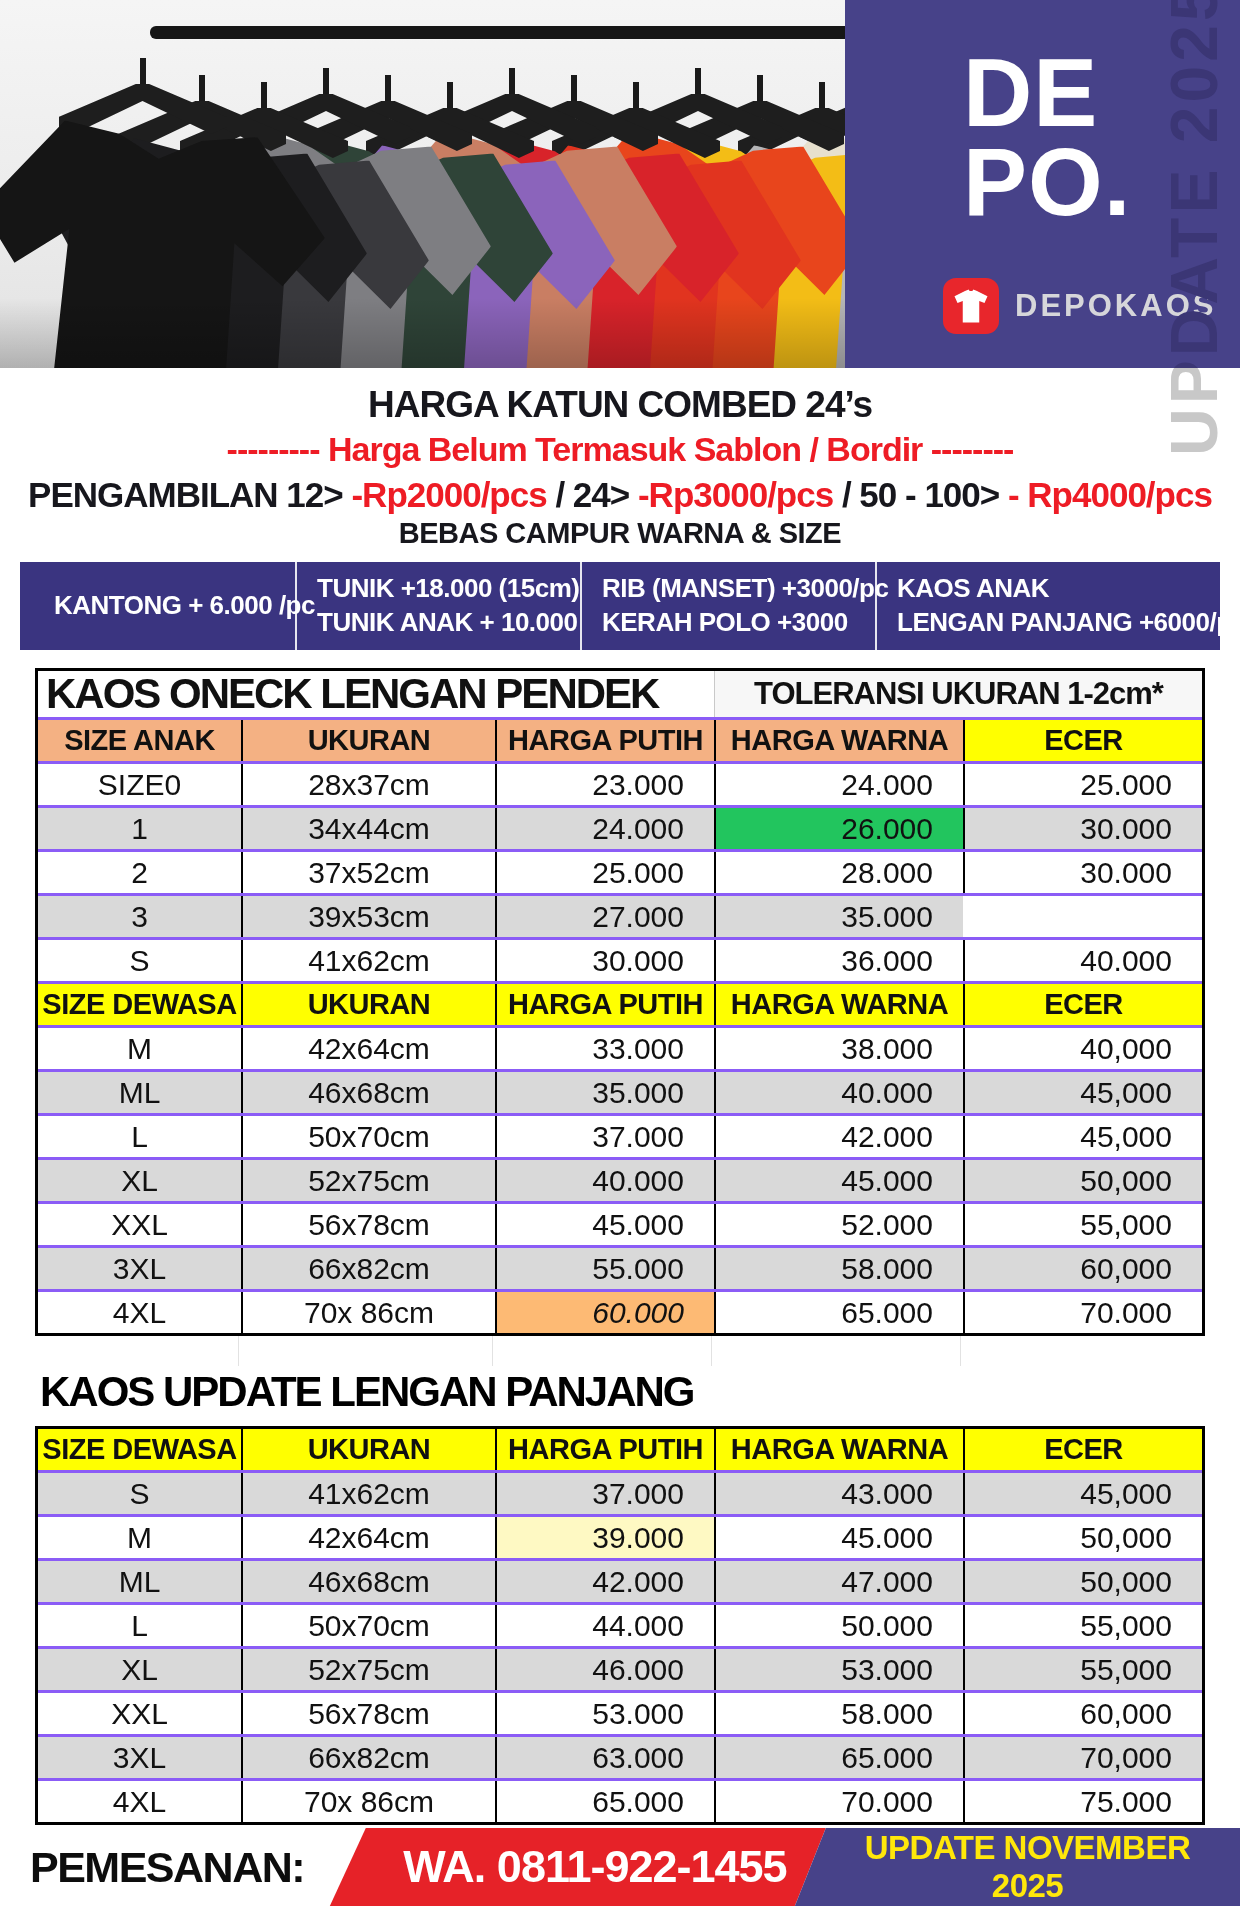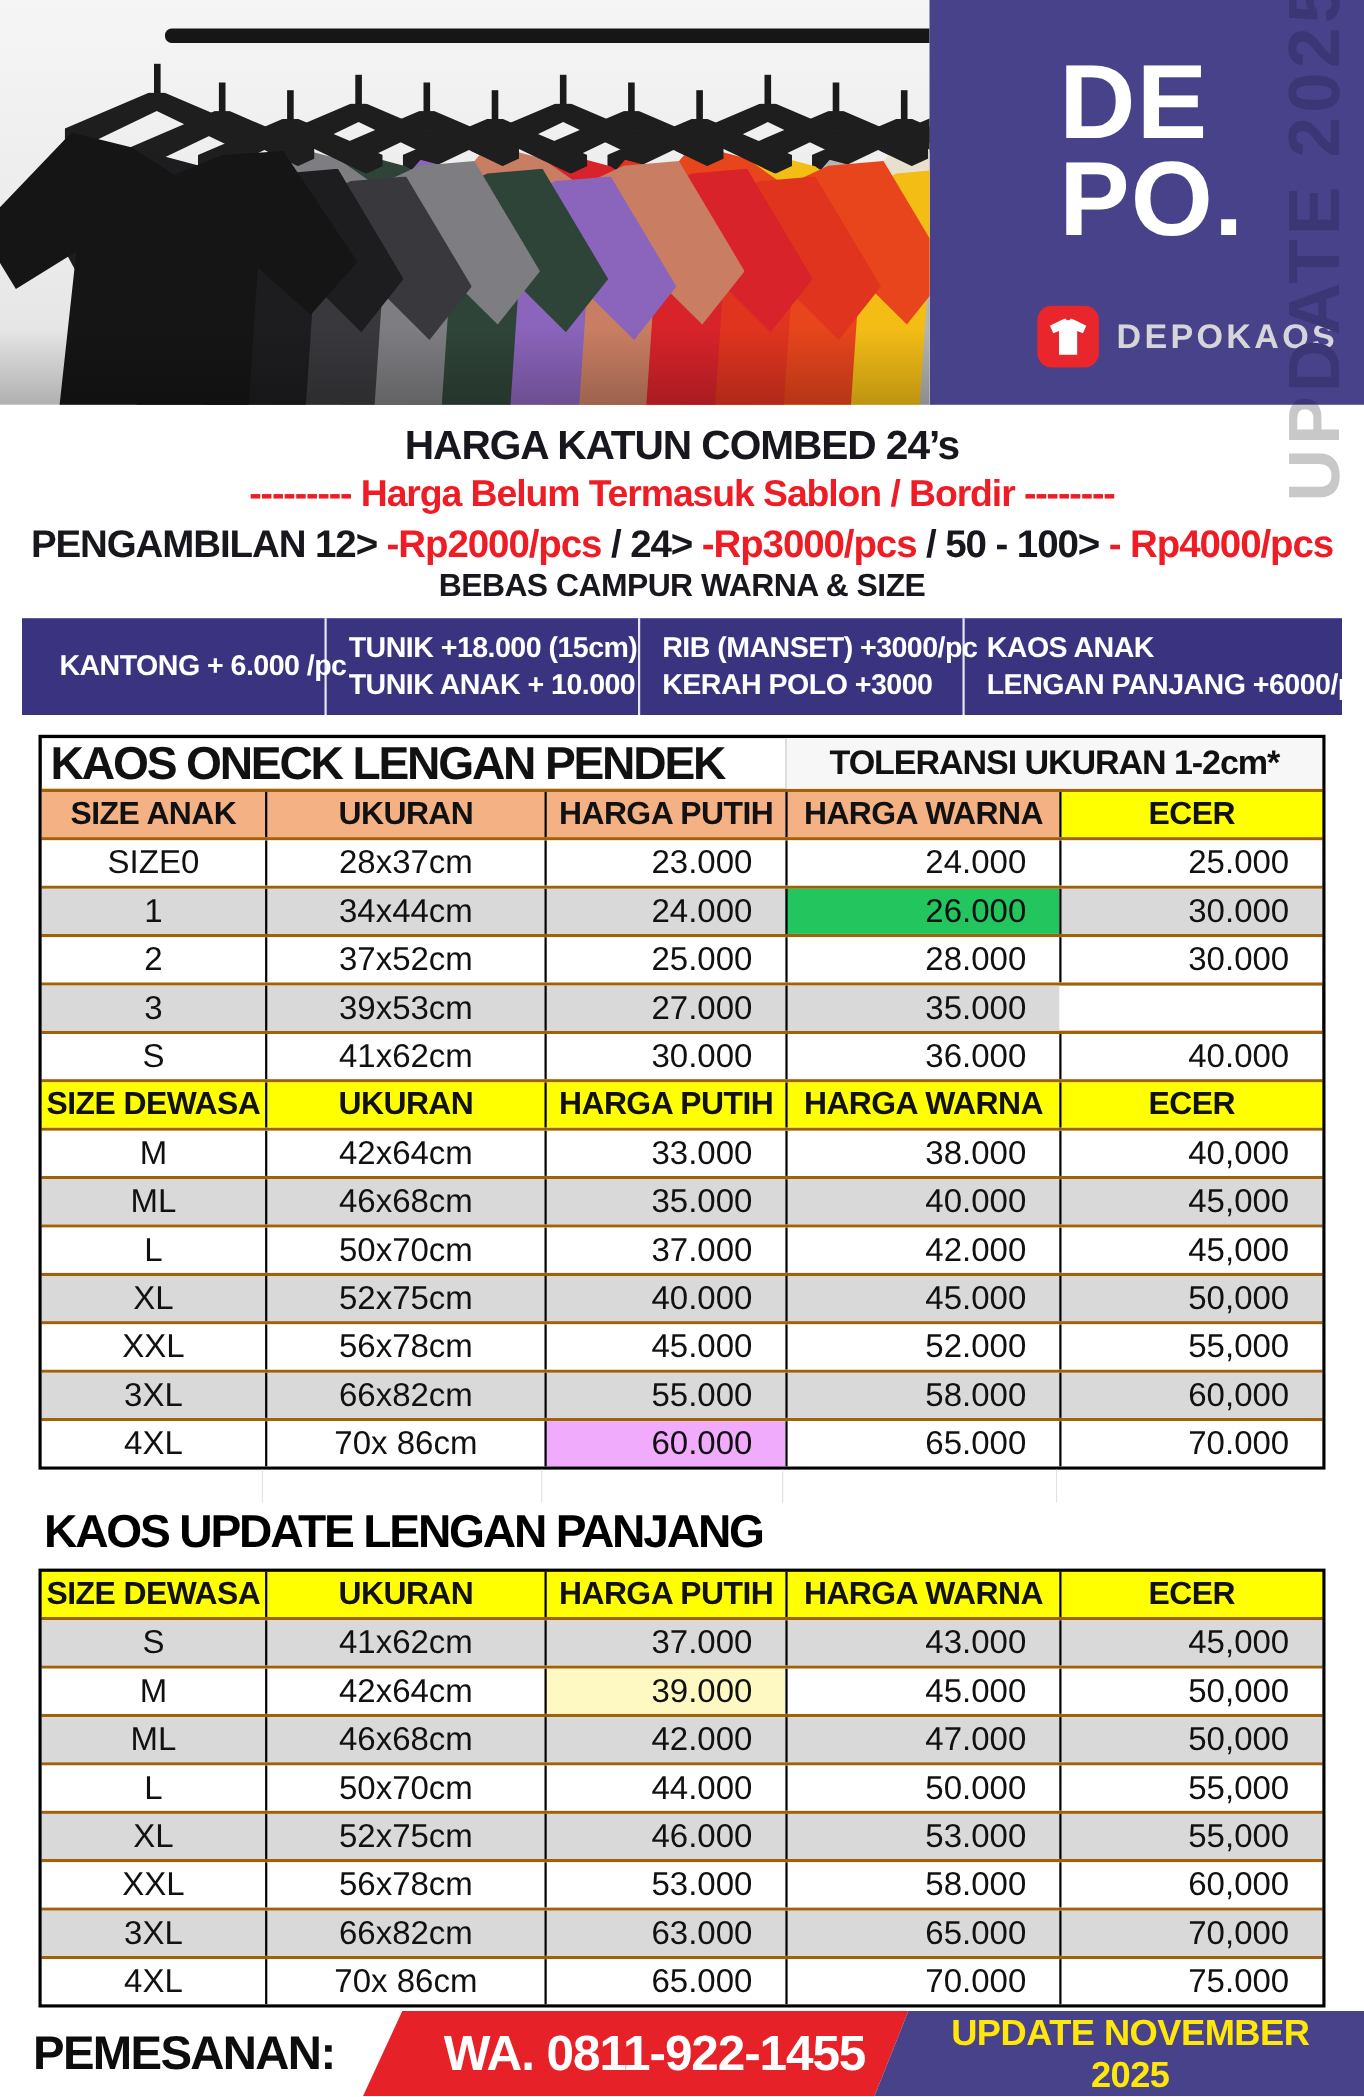--- a/index.html
+++ b/index.html
@@ -44,21 +44,21 @@
 
   
   .addons { margin:12px 20px 0 20px; height:88px; background:#3A3480; display:flex; }
   .addon-cell { display:flex; flex-direction:column; justify-content:center; padding-left:20px;
                 color:#fff; font-weight:800; font-size:26px; line-height:1.3; letter-spacing:-0.5px; }
   .addon-cell + .addon-cell { border-left:2px solid rgba(255,255,255,0.88); }
 
   
   .ptable { margin:18px 0 0 35px; width:1170px; border:3px solid #000; }
   .trow { display:grid; grid-template-columns:203px 254px 219px 249px 239px; }
-  .trow + .trow { border-top:3px solid #a16207; }
+  .trow + .trow { border-top:3px solid #8b5cf6; }
   .cell { height:41px; display:flex; align-items:center; justify-content:center;
           font-size:30px; color:#111; overflow:hidden; }
   .cell + .cell { border-left:2px solid #000; }
   .cell.num { justify-content:flex-end; padding-right:30px; }
   .cell.hdr { font-weight:800; font-size:29px; letter-spacing:-0.5px; }
   .title-row .cell { border-left:none; height:46px; }
   .title-row .cell + .cell { border-left:1px solid #c9c9c9; }
   .tbl-title-cell { grid-column:1/4; justify-content:flex-start; padding-left:8px;
                     font-size:42px; font-weight:900; letter-spacing:-2px; white-space:nowrap; }
   .tolerance-cell { grid-column:4/6; font-size:31px; font-weight:800; letter-spacing:-1px; background:#f7f7f7; }
@@ -293,21 +293,21 @@
       <div class="trow">
         <div class="cell" style="background: rgb(217, 217, 217);">3XL</div>
         <div class="cell" style="background: rgb(217, 217, 217);">66x82cm</div>
         <div class="cell num" style="background: rgb(217, 217, 217);">55.000</div>
         <div class="cell num" style="background: rgb(217, 217, 217);">58.000</div>
         <div class="cell num" style="background: rgb(217, 217, 217);">60,000</div>
       </div>
       <div class="trow">
         <div class="cell" style="background: rgb(255, 255, 255);">4XL</div>
         <div class="cell" style="background: rgb(255, 255, 255);">70x 86cm</div>
-        <div class="cell num" style="background: #f0abfc;">60.000</div>
+        <div class="cell num" style="background: #fdba74; font-style: italic;">60.000</div>
         <div class="cell num" style="background: rgb(255, 255, 255);">65.000</div>
         <div class="cell num" style="background: rgb(255, 255, 255);">70.000</div>
       </div>
     </div>
 
   <div class="ghost-gap">
     <i style="left:203px"></i>
     <i style="left:457px"></i>
     <i style="left:676px"></i>
     <i style="left:925px"></i>

